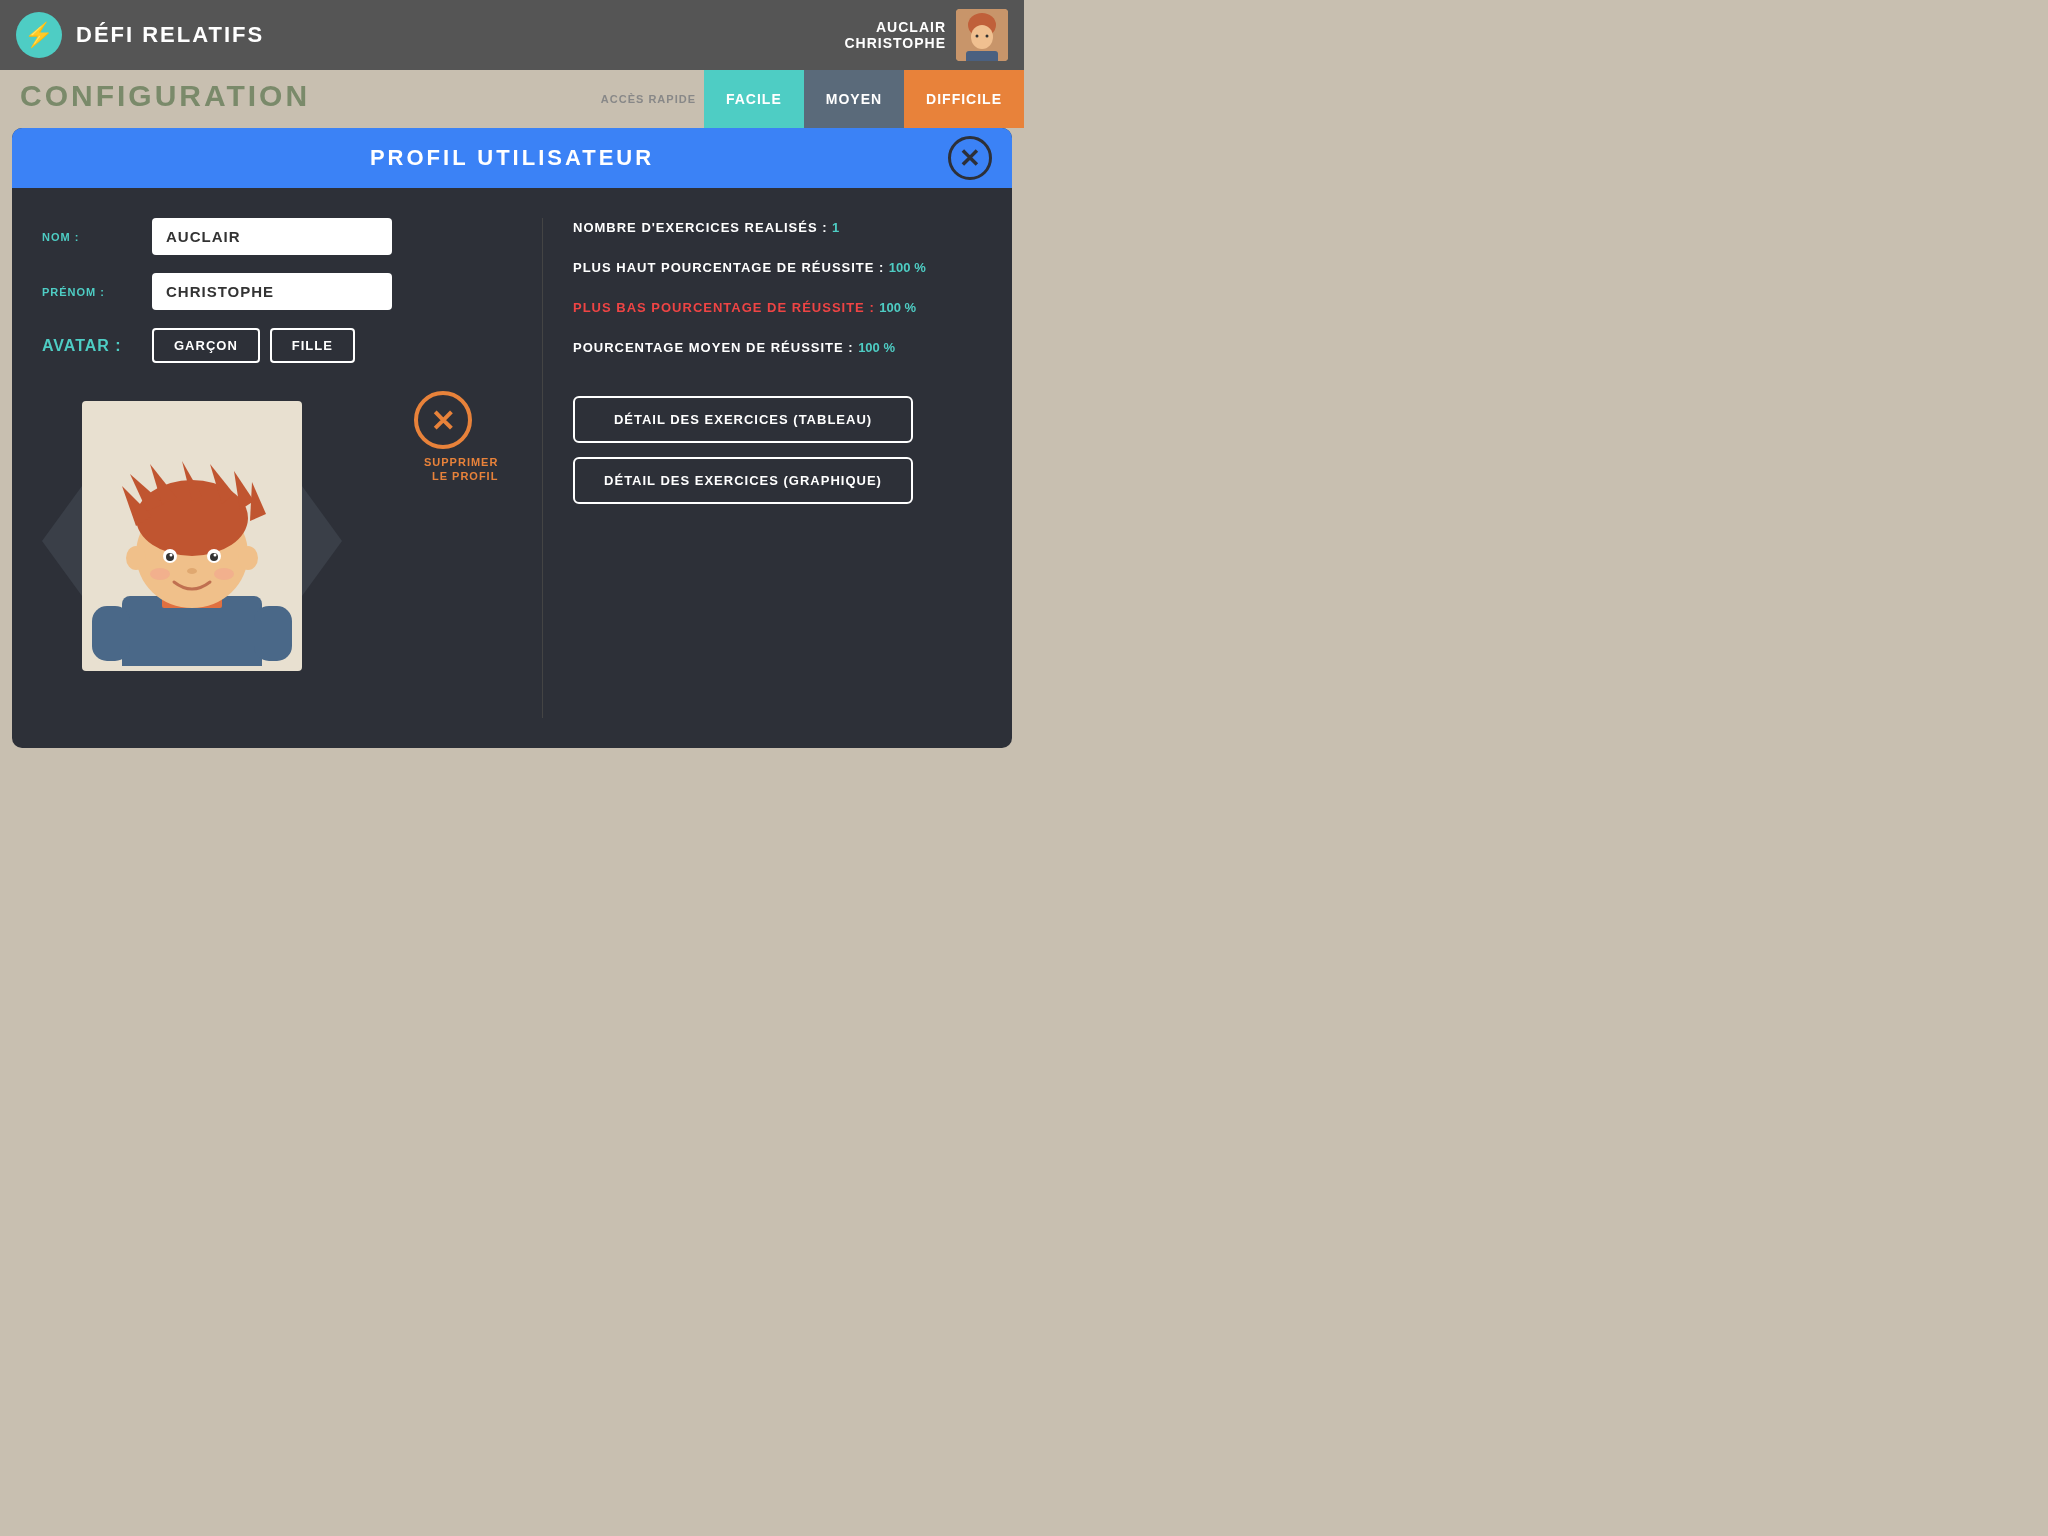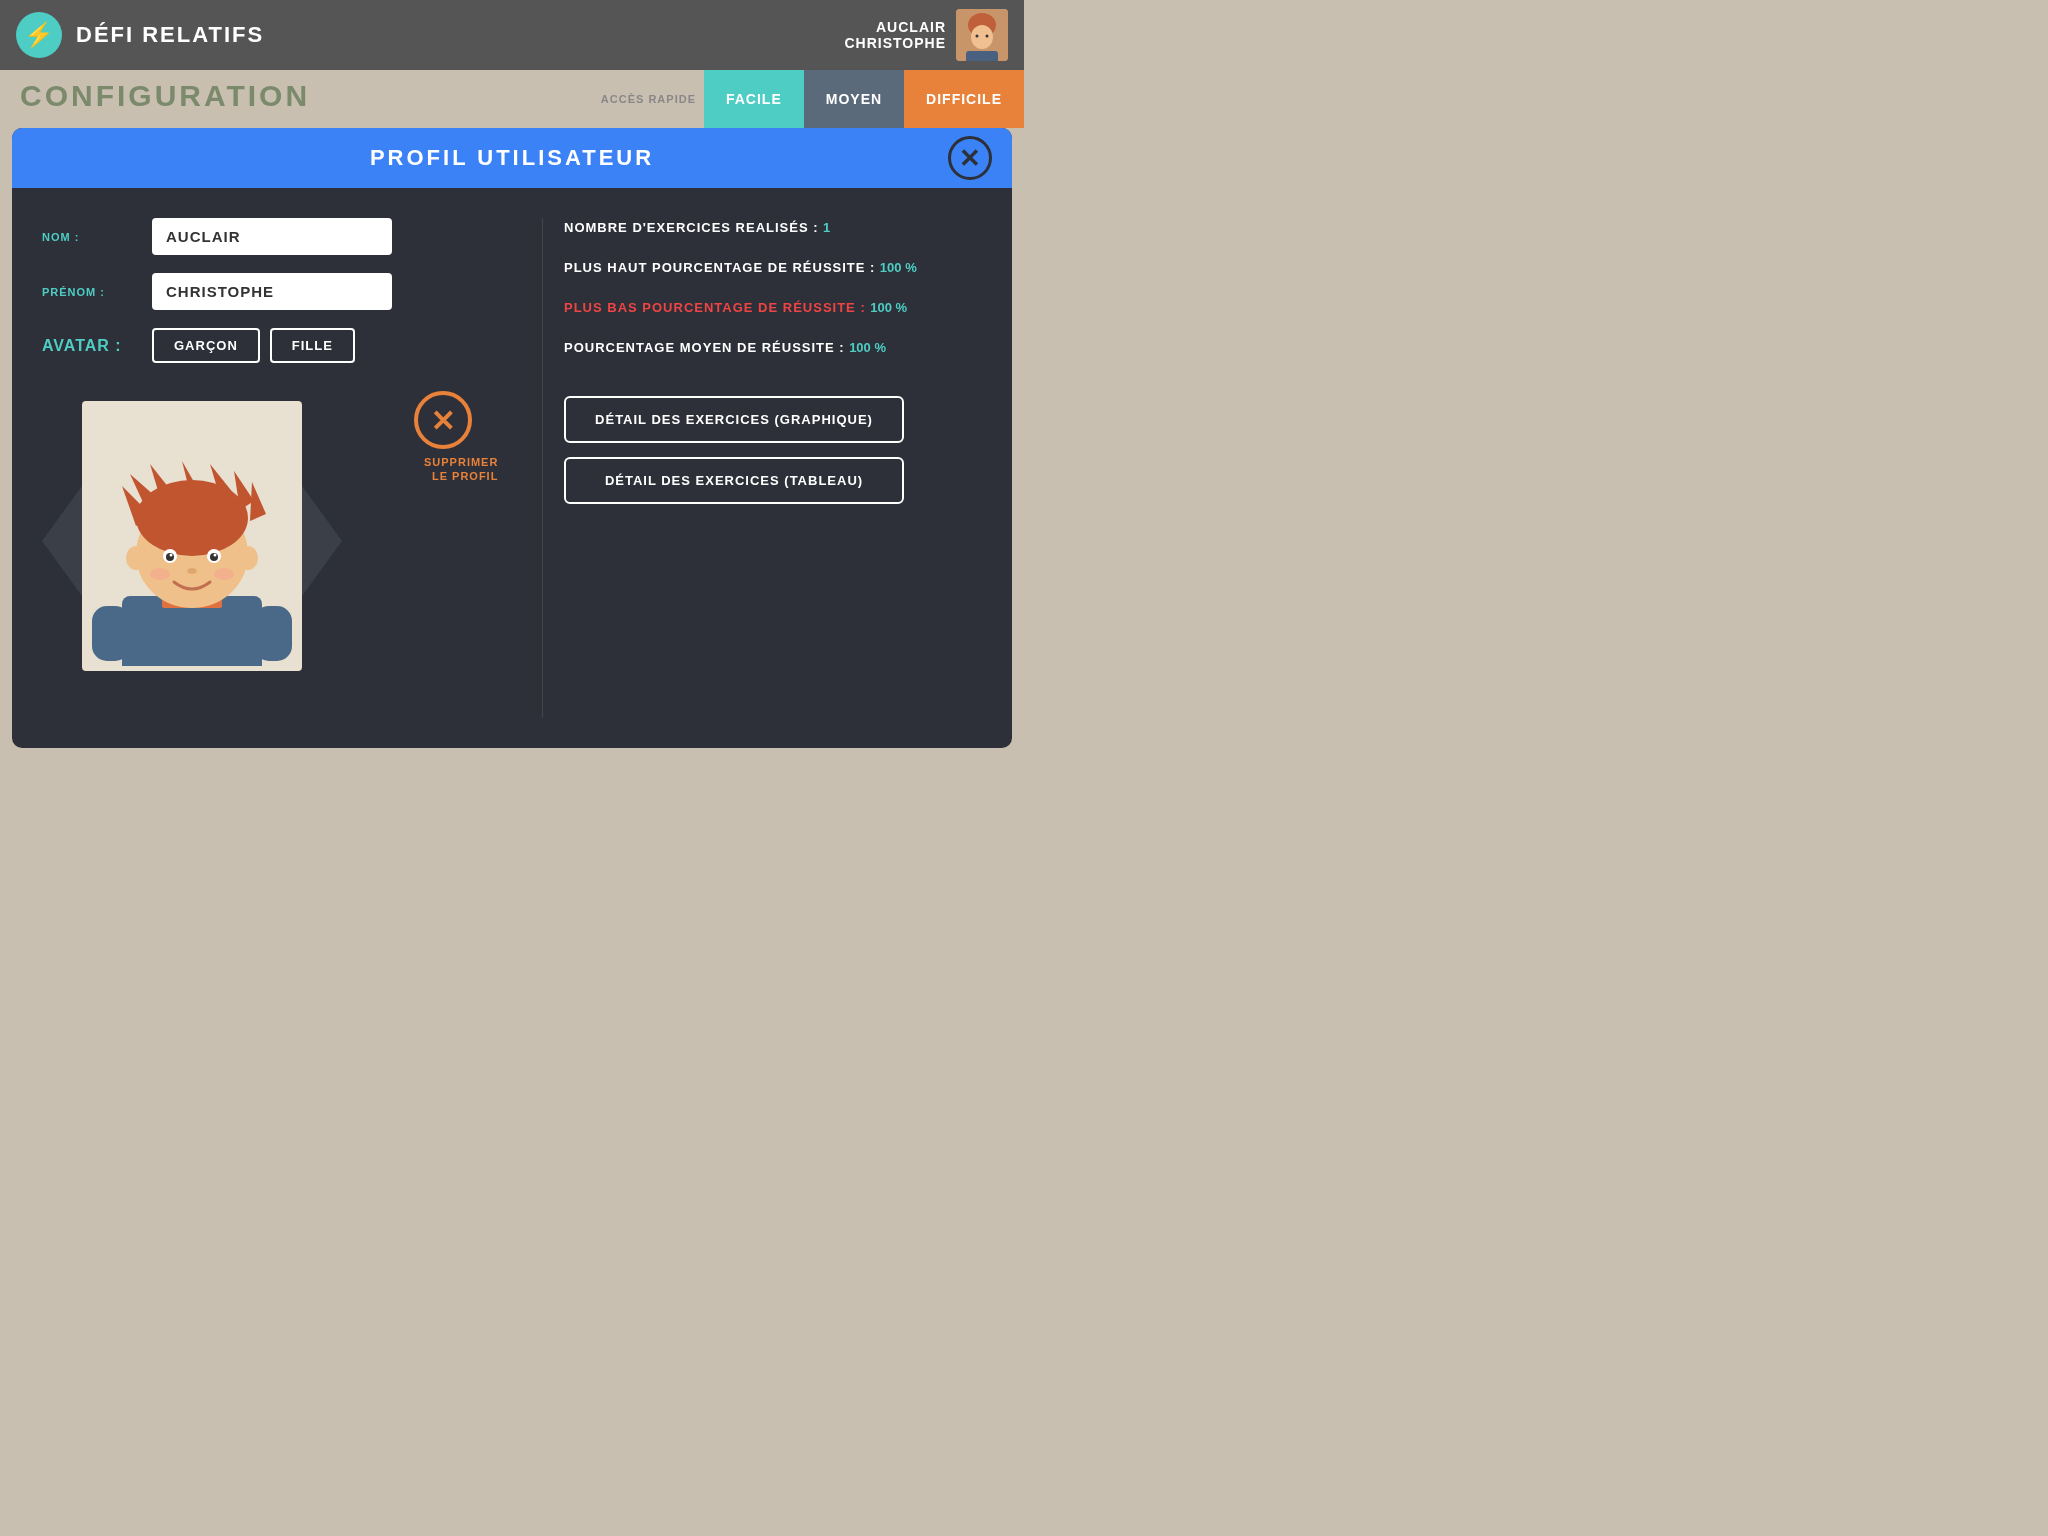--- a/index.html
+++ b/index.html
@@ -240,21 +240,21 @@
       border-radius: 4px;
       overflow: hidden;
       display: flex;
       align-items: center;
       justify-content: center;
     }
 
     
     .right-panel {
       flex: 1;
-      padding-left: 21px;
+      padding-left: 30px;
       border-left: 1px solid #444;
     }
 
     .stat-row {
       margin-bottom: 22px;
     }
 
     .action-btn {
       display: block;
       width: 340px;
@@ -462,20 +462,20 @@
 
       <div class="stat-row"><span style="color:white;font-size:13px;font-weight:900;text-transform:uppercase;letter-spacing:1px;">NOMBRE D'EXERCICES REALISÉS :</span> <span style="color:#4ecdc4;font-size:13px;font-weight:900;"> 1</span></div>
 
       <div class="stat-row"><span style="color:white;font-size:13px;font-weight:900;text-transform:uppercase;letter-spacing:1px;">PLUS HAUT POURCENTAGE DE RÉUSSITE :</span> <span style="color:#4ecdc4;font-size:13px;font-weight:900;"> 100 %</span></div>
 
       <div class="stat-row"><span style="color:#ef4444;font-size:13px;font-weight:900;text-transform:uppercase;letter-spacing:1px;">PLUS BAS POURCENTAGE DE RÉUSSITE :</span> <span style="color:#4ecdc4;font-size:13px;font-weight:900;"> 100 %</span></div>
 
       <div class="stat-row"><span style="color:white;font-size:13px;font-weight:900;text-transform:uppercase;letter-spacing:1px;">POURCENTAGE MOYEN DE RÉUSSITE :</span> <span style="color:#4ecdc4;font-size:13px;font-weight:900;"> 100 %</span></div>
 
       <div class="actions-section">
+        <button class="action-btn">DÉTAIL DES EXERCICES (TABLEAU)</button>
         <button class="action-btn">DÉTAIL DES EXERCICES (GRAPHIQUE)</button>
-        <button class="action-btn">DÉTAIL DES EXERCICES (TABLEAU)</button>
       </div>
 
     </div>
   </div>
 
 </div>
 
 </body></html>

